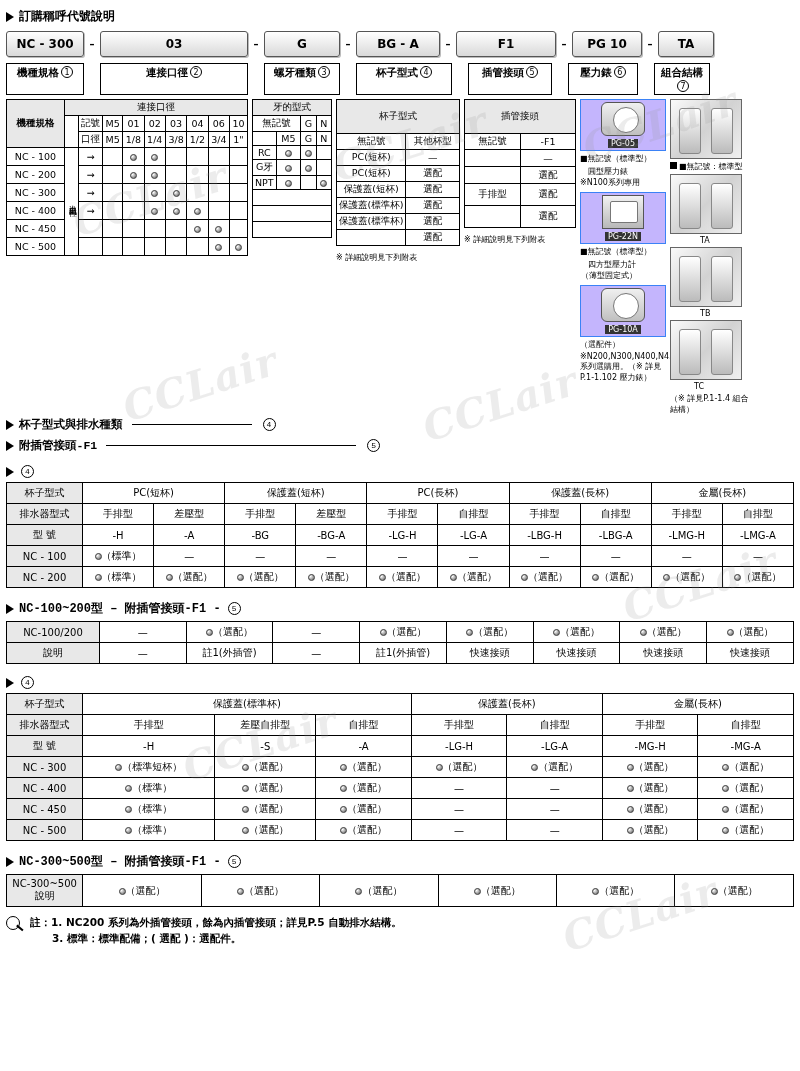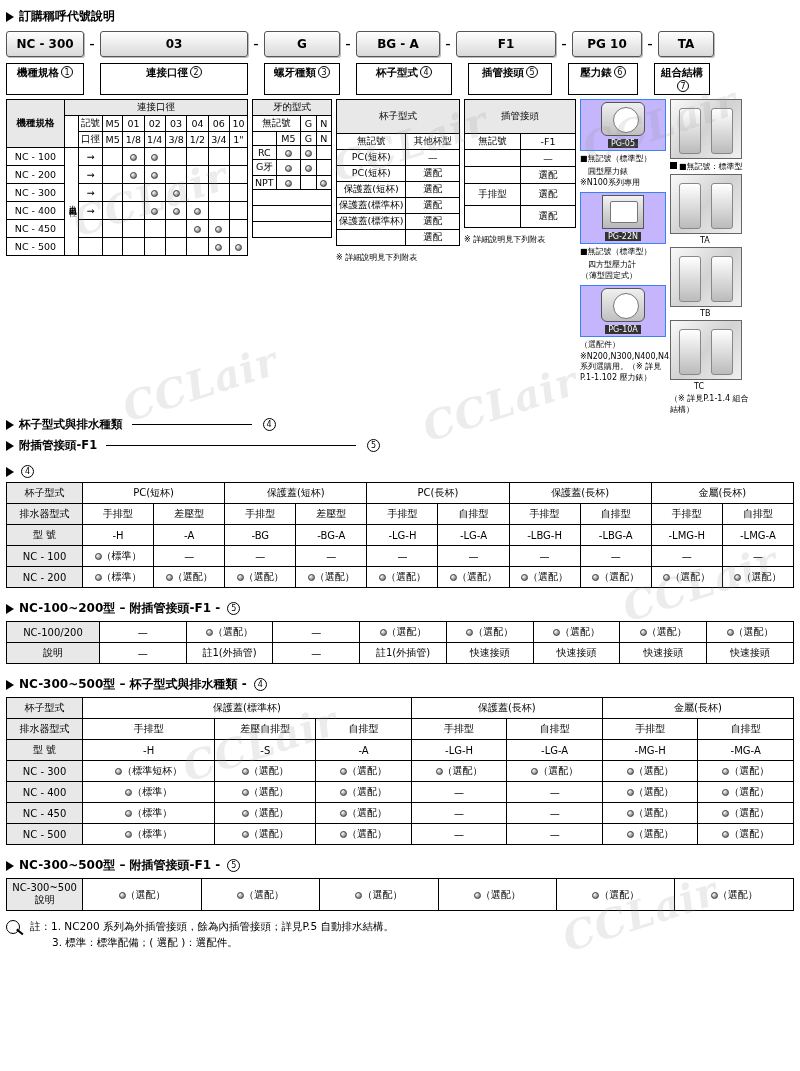--- a/index.html
+++ b/index.html
@@ -26,20 +26,21 @@
     user-select: none;
     letter-spacing: 1px;
   }
   .sec-head {
     display: flex;
     align-items: center;
     gap: 5px;
     font-size: 12px;
     font-weight: bold;
     margin: 0 0 4px 0;
+    font-family: Liberation Mono, monospace;
   }
   .tri {
     width: 0; height: 0;
     border-left: 8px solid #000;
     border-top: 5px solid transparent;
     border-bottom: 5px solid transparent;
     display: inline-block;
   }
   .wrap { padding: 8px 6px 0 6px; position: relative; }
   
@@ -99,21 +100,21 @@
   .big-table td, .big-table th {
     border: 1px solid #000;
     font-size: 10px;
     padding: 3px 2px;
     text-align: center;
     background: #fff;
     white-space: nowrap;
   }
   .big-table { border-collapse: collapse; width: 788px; }
   .sec-block { margin-top: 12px; position: relative; }
-  .note-box { display:flex; gap:6px; margin-top:8px; align-items:flex-start;}
+  .note-box { display:flex; gap:6px; margin-top:8px; align-items:flex-start;font-weight:bold;}
   .mag {
     width: 18px; height: 18px; flex: 0 0 18px;
     position: relative; margin-top: 1px;
   }
   .mag:before {
     content:""; position:absolute; left:0; top:0;
     width: 12px; height: 12px; border: 1.5px solid #000; border-radius: 50%;
   }
   .mag:after {
     content:""; position:absolute; left:10px; top:11px;
@@ -593,21 +594,20 @@
         <td>快速接頭</td>
         <td>快速接頭</td>
       </tr>
     </tbody>
       </table>
   </div>
 
   <div class="sec-block">
     <div class="sec-head">
       <span class="tri"></span>
-      <span>NC-300~500型 – 杯子型式與排水種類 -</span>
       <span class="circnum" style="width:13px;height:13px;line-height:12px;">4</span>
     </div>
     <table class="big-table">
       <tbody>
           <tr>
         <td class="shade" style="width:76px">杯子型式</td>
         <td colspan="3">保護蓋(標準杯)</td>
         <td colspan="2">保護蓋(長杯)</td>
         <td colspan="2">金屬(長杯)</td>
       </tr>

